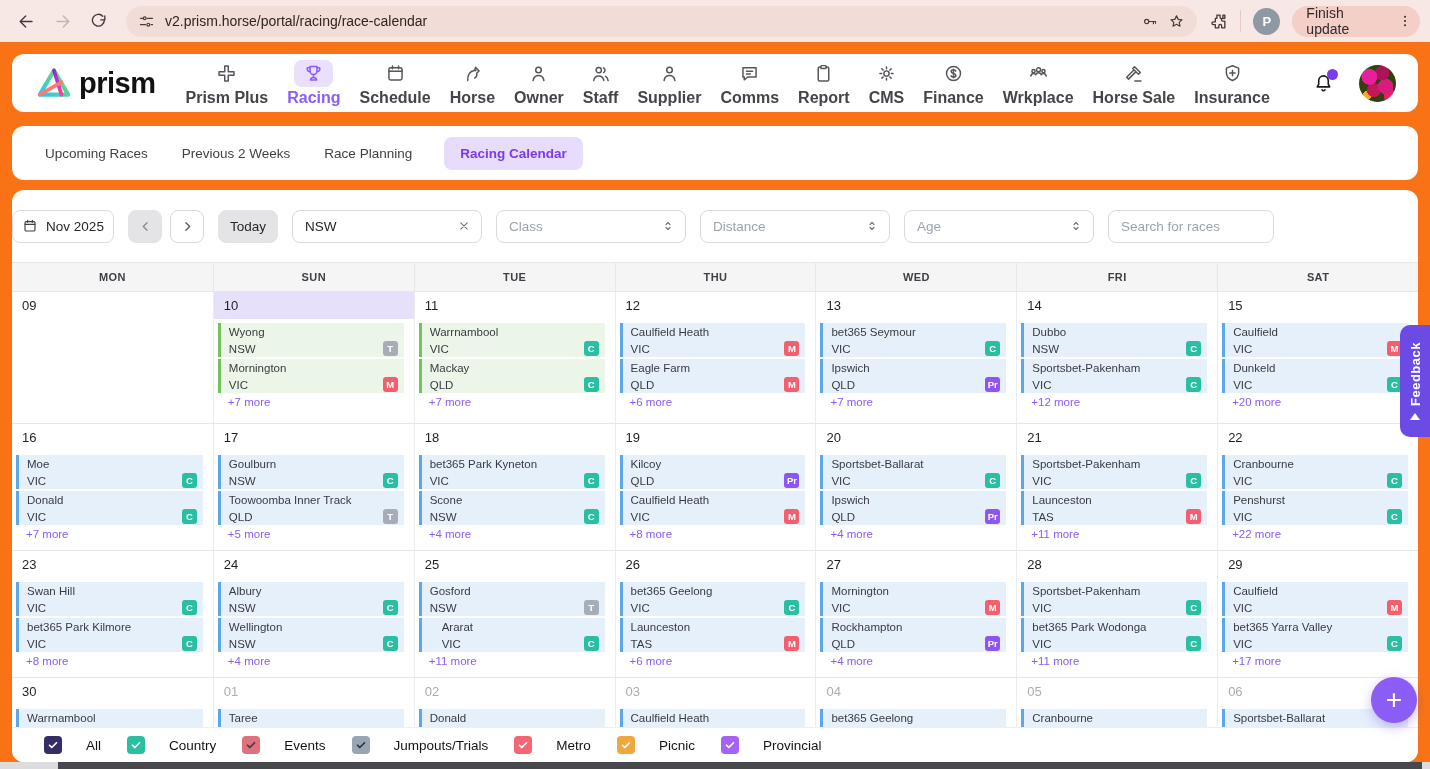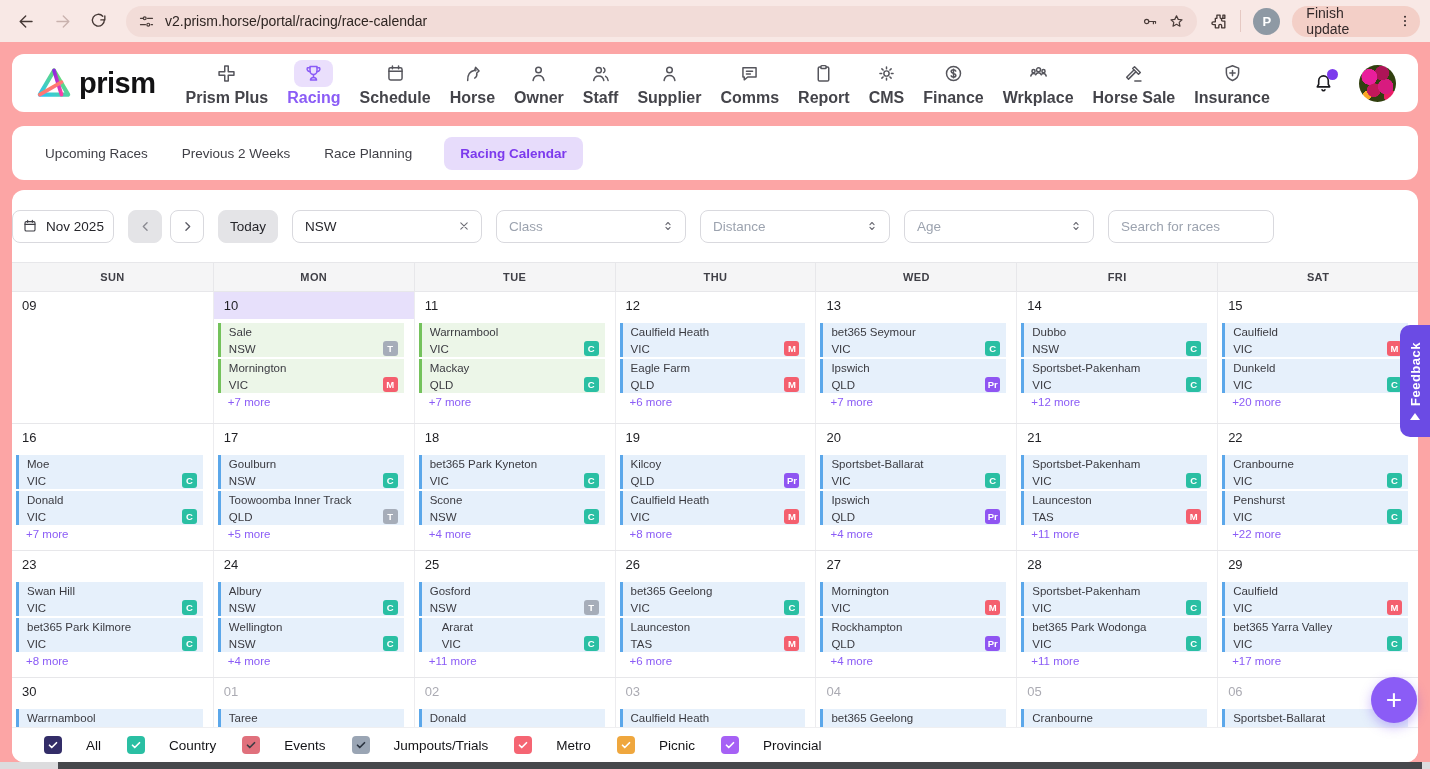--- a/index.html
+++ b/index.html
@@ -25,21 +25,21 @@
   .puzzle svg{width:19px;height:19px}
   .cdivider{width:1px;height:22px;background:#e6c9c3}
   .chrome-avatar{width:27px;height:27px;border-radius:50%;background:#8e99a4;color:#fff;
                  display:flex;align-items:center;justify-content:center;font-size:13px;font-weight:700;cursor:pointer}
   .update{height:31px;background:#f3cfc7;border-radius:16px;display:flex;align-items:center;
           padding:0 4px 0 14px;font-size:14px;font-weight:500;color:#33292a;cursor:pointer;gap:4px}
   .update .dots{width:22px;height:22px;display:flex;align-items:center;justify-content:center;color:#33292a}
   .update .dots svg{width:16px;height:16px}
 
   
-  .page{position:absolute;top:42px;left:0;right:0;bottom:0;background:#fca5a5;}
+  .page{position:absolute;top:42px;left:0;right:0;bottom:0;background:#f97316;}
   .card{position:absolute;left:12px;right:12px;background:#fff;border-radius:12px;}
 
   
   .header-card{top:12px;height:58px;display:flex;align-items:center;padding:0 22px;box-sizing:border-box;}
   .logo{display:flex;align-items:center;gap:5px;margin-right:30px;flex:none;}
   .logo svg{width:40px;height:36px}
   .brand{font-size:29px;font-weight:700;color:#121214;letter-spacing:-0.5px;}
   .mainnav{display:flex;align-items:center;gap:19px;}
   .nav-item{display:flex;flex-direction:column;align-items:center;gap:2px;cursor:pointer;
             font-size:16px;font-weight:600;color:#44444a;white-space:nowrap;}
@@ -426,38 +426,38 @@
         <span class="ph">Age</span>
         <span class="aux">
             <svg viewBox="0 0 24 24" fill="none" stroke="currentColor" stroke-width="2" stroke-linecap="round" stroke-linejoin="round">
               <path d="M8.5 9.5L12 6l3.5 3.5M8.5 14.5L12 18l3.5-3.5"></path>
             </svg>
           </span>
       </div>
       <input class="fsearch" type="text" placeholder="Search for races" style="">
     </div>
     <div class="dayhead" id="dayhead">
+        <div class="dh">MON</div>
         <div class="dh">SUN</div>
-        <div class="dh">MON</div>
         <div class="dh">TUE</div>
         <div class="dh">THU</div>
         <div class="dh">WED</div>
         <div class="dh">FRI</div>
         <div class="dh">SAT</div>
       </div>
     <div class="grid" id="grid">
         <div class="wrow">
           <div class="cell">
             <div class="drow">09</div>
           </div>
           <div class="cell today">
             <div class="drow">10</div>
             <div class="events">
               <div class="ev" style="background: rgb(236, 246, 232); border-left-color: rgb(116, 194, 92);">
-                <div class="nm">Sale</div>
+                <div class="nm">Wyong</div>
                 <div class="strow">
                   <span class="st">NSW</span>
                   <span class="badge" style="background: rgb(166, 173, 185);">T</span>
                 </div>
               </div>
               <div class="ev" style="background: rgb(236, 246, 232); border-left-color: rgb(116, 194, 92);">
                 <div class="nm">Mornington</div>
                 <div class="strow">
                   <span class="st">VIC</span>
                   <span class="badge" style="background: rgb(244, 95, 110);">M</span>

